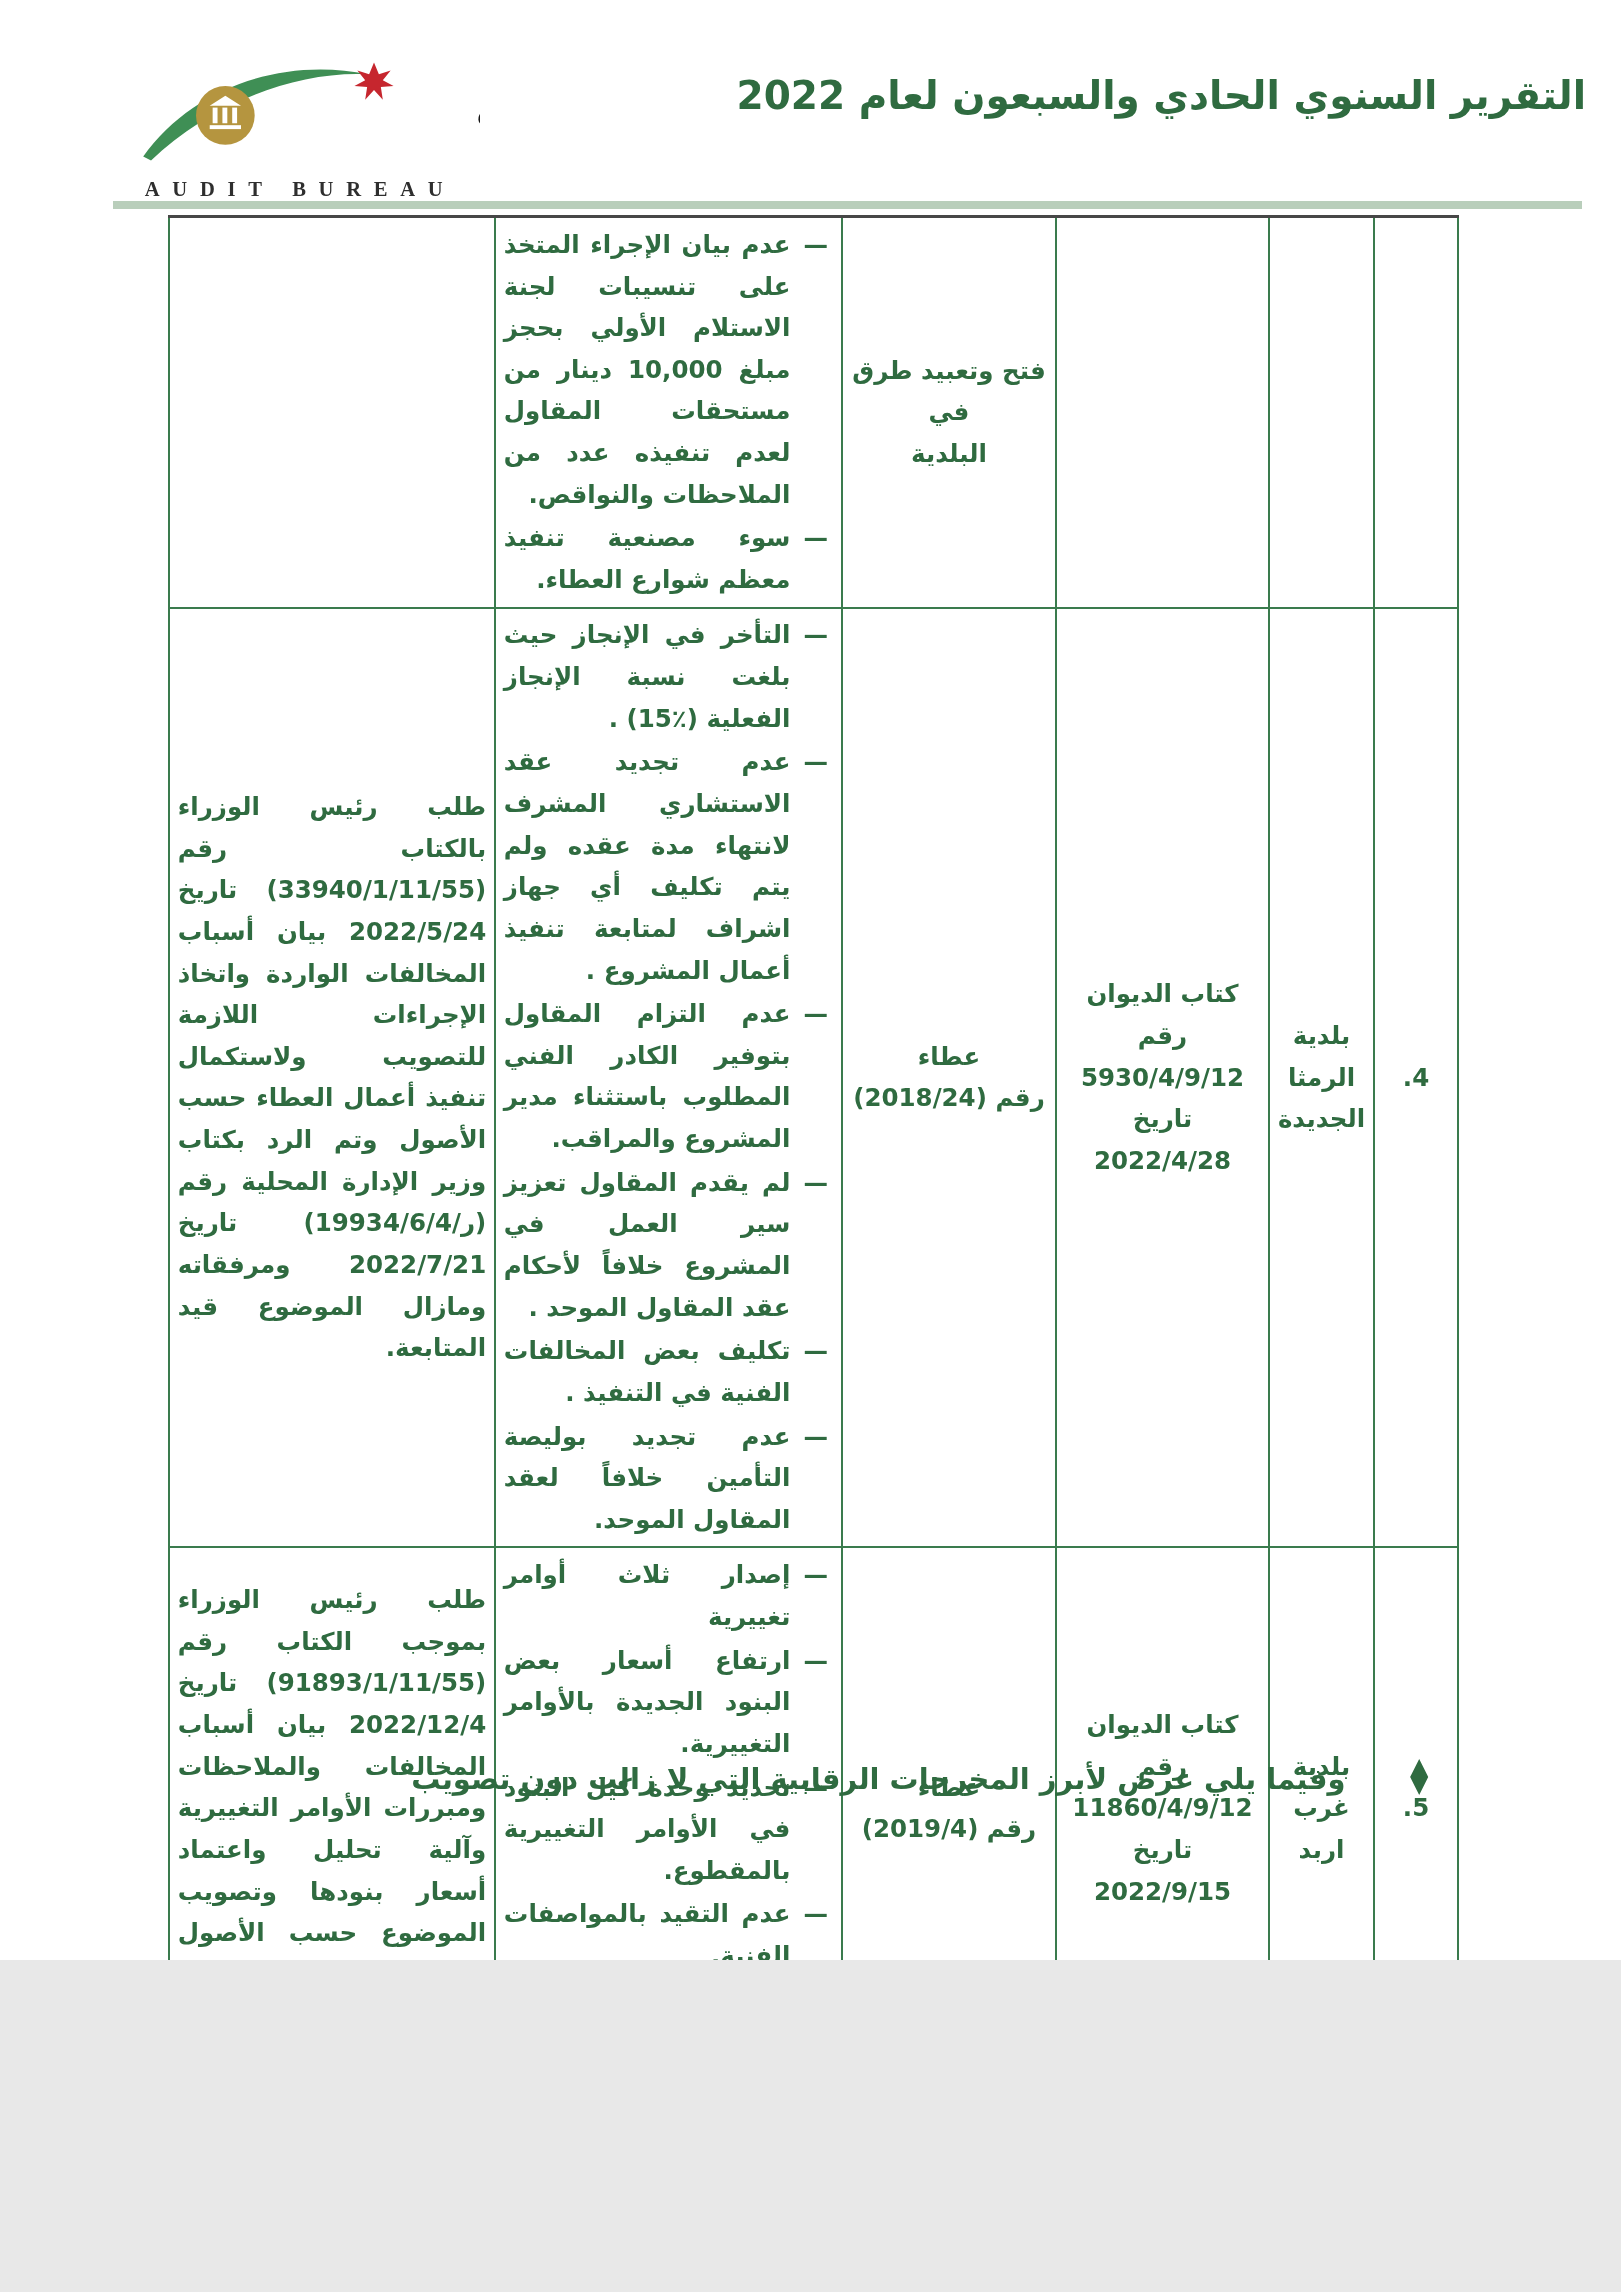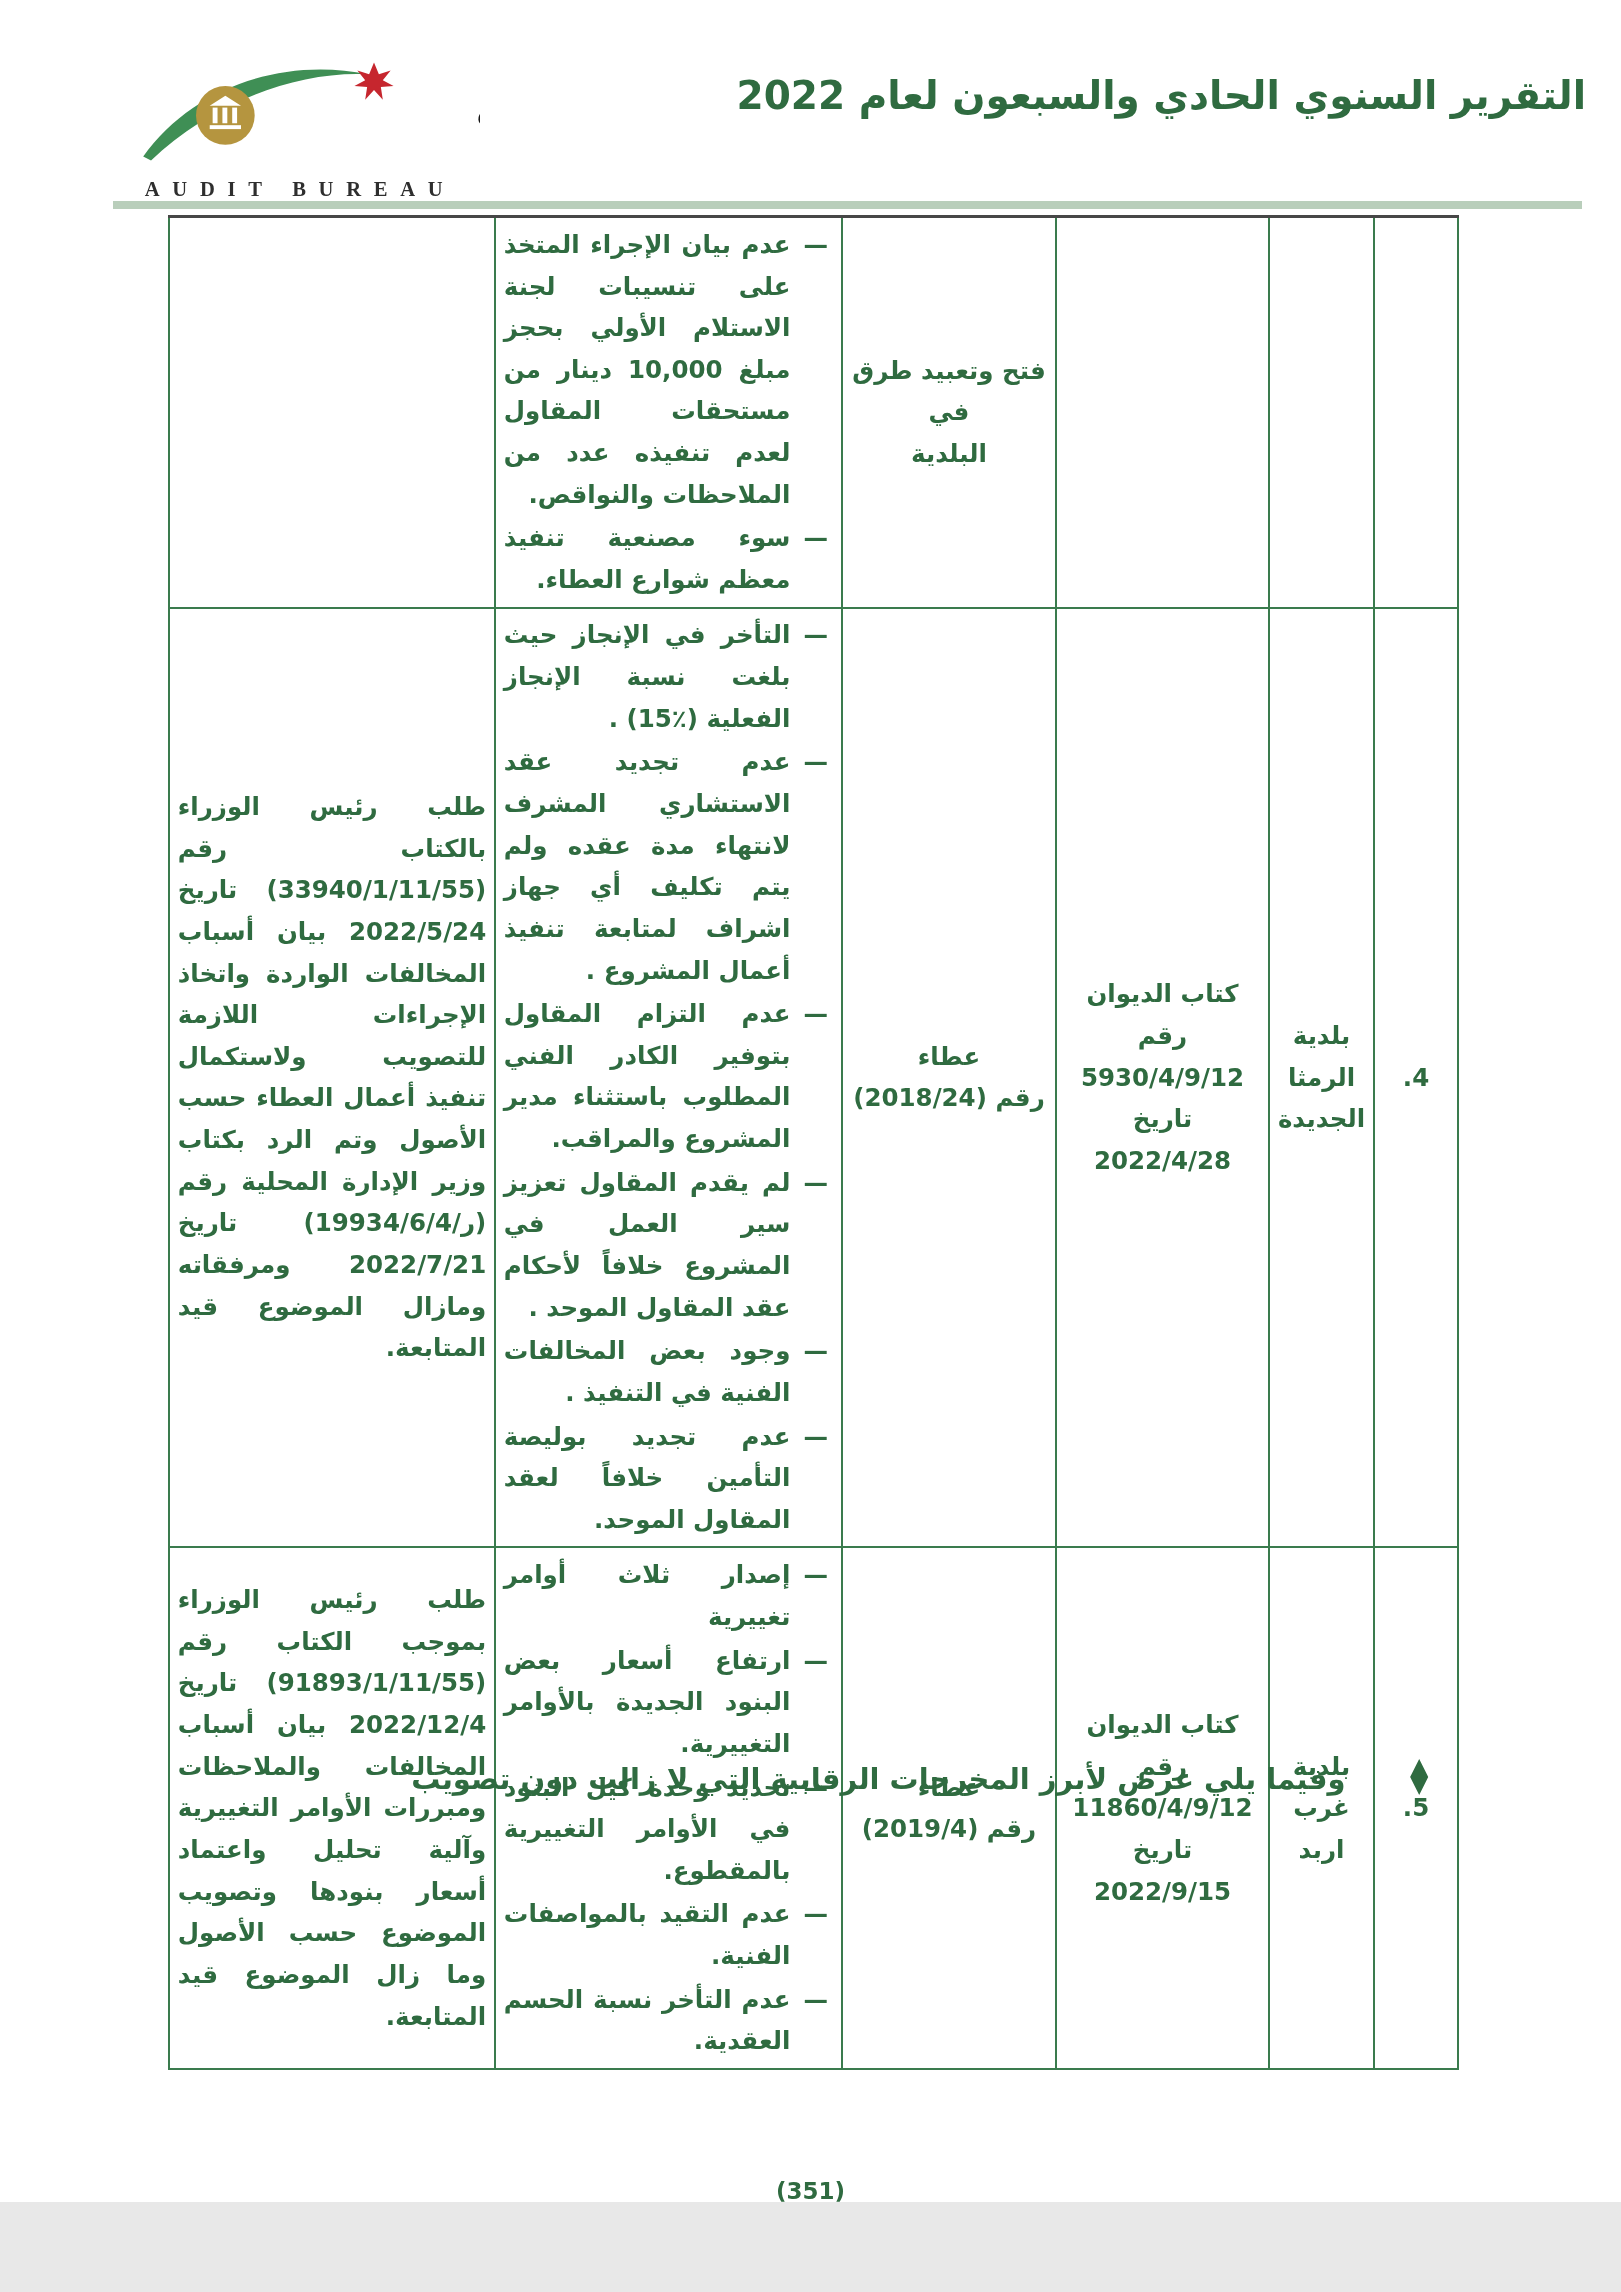--- a/index.html
+++ b/index.html
@@ -3,21 +3,21 @@
 <meta charset="utf-8">
 <style>
   :root{
     --ink:#2f6b40;
     --border:#3a7b4d;
     --dark:#474747;
     --band:#b9cebb;
   }
   html,body{margin:0;padding:0;background:#e8e8e8;}
   .page{
-    position:relative;width:1621px;height:2202px;background:#ffffff;
+    position:relative;width:1621px;height:1960px;background:#ffffff;
     font-family:"DejaVu Sans",sans-serif;font-weight:bold;color:var(--ink);
     direction:rtl;margin:0 auto;overflow:hidden;
   }
   
   .title{
     position:absolute;top:73px;right:35px;
     font-size:39px;letter-spacing:0;color:var(--ink);white-space:nowrap;
   }
   .logo{position:absolute;top:45px;left:135px;width:345px;height:165px;}
   .logo svg{display:block;}
@@ -143,21 +143,21 @@
         <div class="vitem">
           <span class="vdash">—</span>
           <span class="vtext">عدم التزام المقاول بتوفير الكادر الفني المطلوب باستثناء مدير المشروع والمراقب.</span>
         </div>
         <div class="vitem">
           <span class="vdash">—</span>
           <span class="vtext">لم يقدم المقاول تعزيز سير العمل في المشروع خلافاً لأحكام عقد المقاول الموحد .</span>
         </div>
         <div class="vitem">
           <span class="vdash">—</span>
-          <span class="vtext">وجود بعض المخالفات الفنية في التنفيذ .</span>
+          <span class="vtext">تكليف بعض المخالفات الفنية في التنفيذ .</span>
         </div>
         <div class="vitem">
           <span class="vdash">—</span>
           <span class="vtext">عدم تجديد بوليصة التأمين خلافاً لعقد المقاول الموحد.</span>
         </div>
       </td>
       <td class="c-act">
         <div>طلب رئيس الوزراء بالكتاب رقم (33940/1/11/55) تاريخ 2022/5/24 بيان أسباب المخالفات الواردة واتخاذ الإجراءات اللازمة للتصويب ولاستكمال تنفيذ أعمال العطاء حسب الأصول وتم الرد بكتاب وزير الإدارة المحلية رقم (ر/19934/6/4) تاريخ 2022/7/21 ومرفقاته ومازال الموضوع قيد المتابعة.</div>
       </td>
     </tr>

